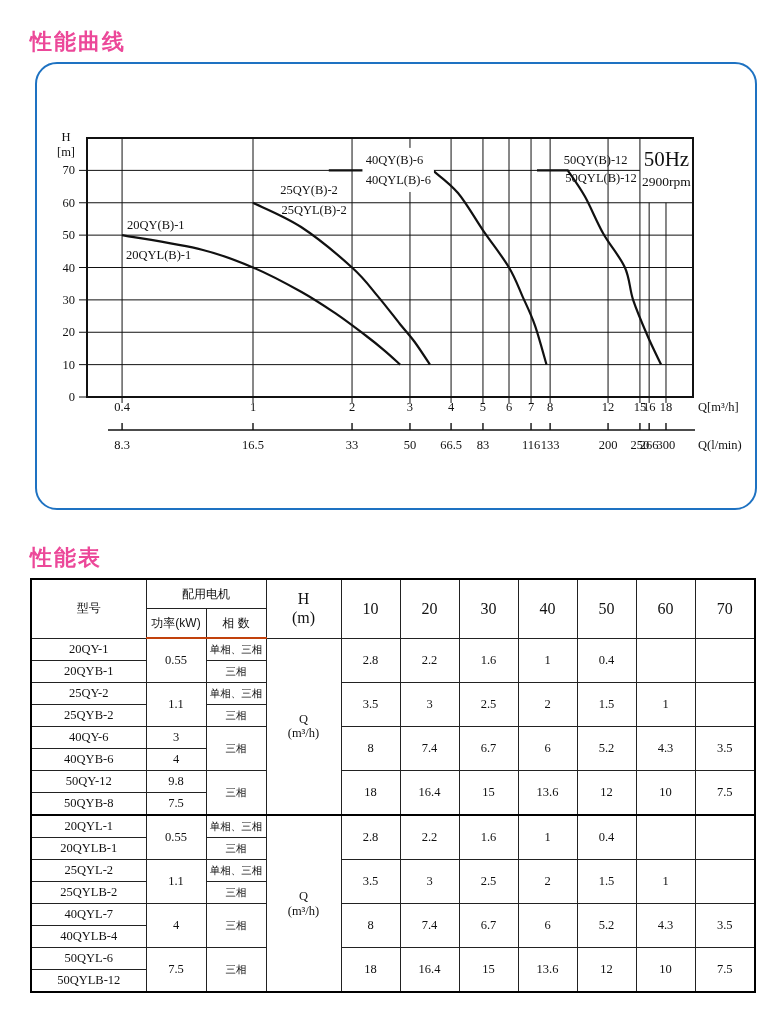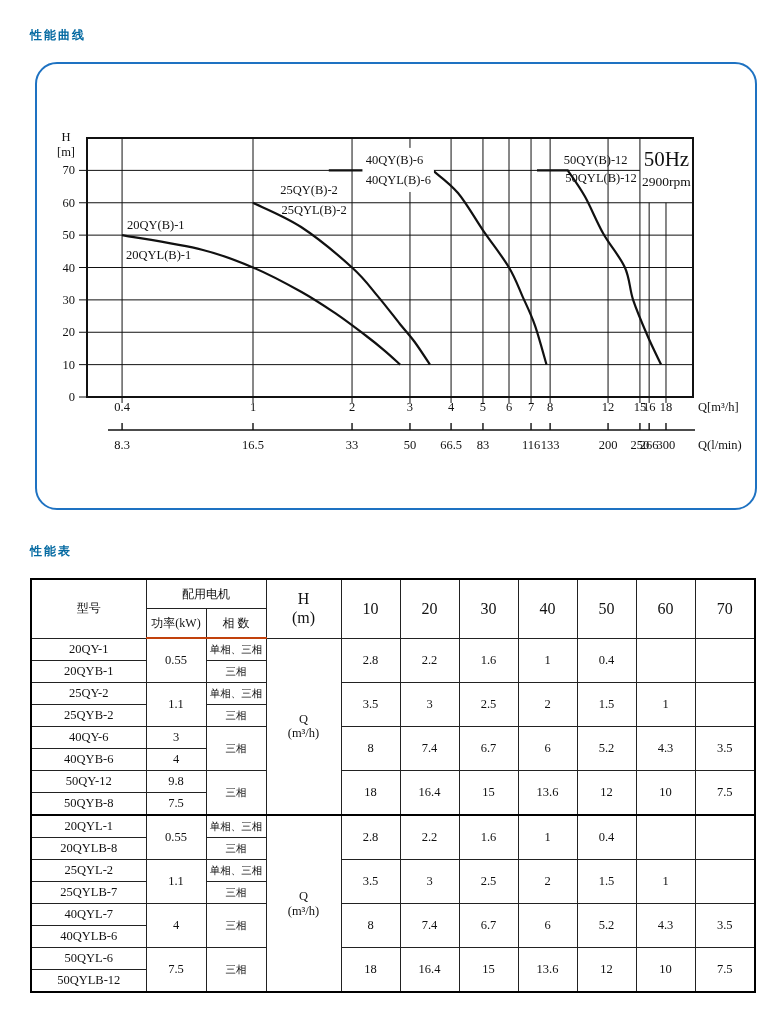--- a/index.html
+++ b/index.html
@@ -1,38 +1,38 @@
 <!DOCTYPE html>
 <html><head>
 <meta charset="utf-8">
 <style>
   html,body{margin:0;padding:0;background:#fff;}
   #page{position:relative;width:780px;height:1025px;background:#ffffff;overflow:hidden;
         font-family:"Liberation Serif","DejaVu Serif",serif;color:#111;}
   .sec-title{position:absolute;left:30px;font-family:"Liberation Sans","DejaVu Sans",sans-serif;
-             font-weight:bold;font-size:12px;letter-spacing:2px;color:#0369a1;}
+             font-weight:bold;font-size:22px;letter-spacing:2px;color:#ec4899;}
   #title-curves{top:27px;}
   #title-table{top:543px;font-family:Liberation Mono, monospace;}
   #curve-panel{position:absolute;left:35px;top:62px;width:718px;height:444px;
                border:2px solid #1e72c2;border-radius:22px;background:#fff;}
   #chart-svg{position:absolute;left:0;top:0;}
   #chart-svg text{font-family:"Liberation Serif","DejaVu Serif",serif;fill:#111;}
   #chart-svg .tick-label{font-size:12.5px;}
   #chart-svg .curve-label{font-size:12.5px;}
   #chart-svg .badge-big{font-size:21px;}
   #chart-svg .badge-small{font-size:13.5px;}
 
   #perf-table{position:absolute;left:30px;top:578px;border-collapse:collapse;table-layout:fixed;
               background:#fff;}
   #perf-table td,#perf-table th{border:1px solid #222;text-align:center;vertical-align:middle;
               padding:0;font-weight:normal;overflow:hidden;}
   #perf-table{border:2px solid #000;}
   #perf-table thead th{height:28px;}
   #perf-table tbody td{height:21px;font-size:12.5px;}
-  #perf-table .cn{font-family:Liberation Serif, serif;font-size:12px;margin-left:12px;}
+  #perf-table .cn{font-family:Liberation Sans, sans-serif;font-size:12px;margin-left:12px;}
   #perf-table .cn-small{font-family:Liberation Serif, serif;font-size:10.5px;}
   #perf-table thead tr:last-child th{border-bottom:2px solid #c2410c;}
   #perf-table tr.section-start td{border-top:2px solid #000;}
   #perf-table .two-line div{line-height:1.15;}
   #perf-table td.num{font-size:12.5px;}
 </style>
 </head>
 <body>
 
 <div id="page">
@@ -247,53 +247,53 @@
           </td>
           <td rowspan="2" class="num">2.8</td>
           <td rowspan="2" class="num">2.2</td>
           <td rowspan="2" class="num">1.6</td>
           <td rowspan="2" class="num">1</td>
           <td rowspan="2" class="num">0.4</td>
           <td rowspan="2" class="num"></td>
           <td rowspan="2" class="num"></td>
         </tr>
         <tr>
-          <td class="num">20QYLB-8</td>
+          <td class="num">20QYLB-1</td>
           <td rowspan="1" class="cn-small">三相</td>
         </tr>
         <tr>
           <td class="num">25QYL-2</td>
           <td rowspan="2" class="num">1.1</td>
           <td rowspan="1" class="cn-small">单相、三相</td>
           <td rowspan="2" class="num">3.5</td>
           <td rowspan="2" class="num">3</td>
           <td rowspan="2" class="num">2.5</td>
           <td rowspan="2" class="num">2</td>
           <td rowspan="2" class="num">1.5</td>
           <td rowspan="2" class="num">1</td>
           <td rowspan="2" class="num"></td>
         </tr>
         <tr>
-          <td class="num">25QYLB-7</td>
+          <td class="num">25QYLB-2</td>
           <td rowspan="1" class="cn-small">三相</td>
         </tr>
         <tr>
           <td class="num">40QYL-7</td>
           <td rowspan="2" class="num">4</td>
           <td rowspan="2" class="cn-small">三相</td>
           <td rowspan="2" class="num">8</td>
           <td rowspan="2" class="num">7.4</td>
           <td rowspan="2" class="num">6.7</td>
           <td rowspan="2" class="num">6</td>
           <td rowspan="2" class="num">5.2</td>
           <td rowspan="2" class="num">4.3</td>
           <td rowspan="2" class="num">3.5</td>
         </tr>
         <tr>
-          <td class="num">40QYLB-6</td>
+          <td class="num">40QYLB-4</td>
         </tr>
         <tr>
           <td class="num">50QYL-6</td>
           <td rowspan="2" class="num">7.5</td>
           <td rowspan="2" class="cn-small">三相</td>
           <td rowspan="2" class="num">18</td>
           <td rowspan="2" class="num">16.4</td>
           <td rowspan="2" class="num">15</td>
           <td rowspan="2" class="num">13.6</td>
           <td rowspan="2" class="num">12</td>

